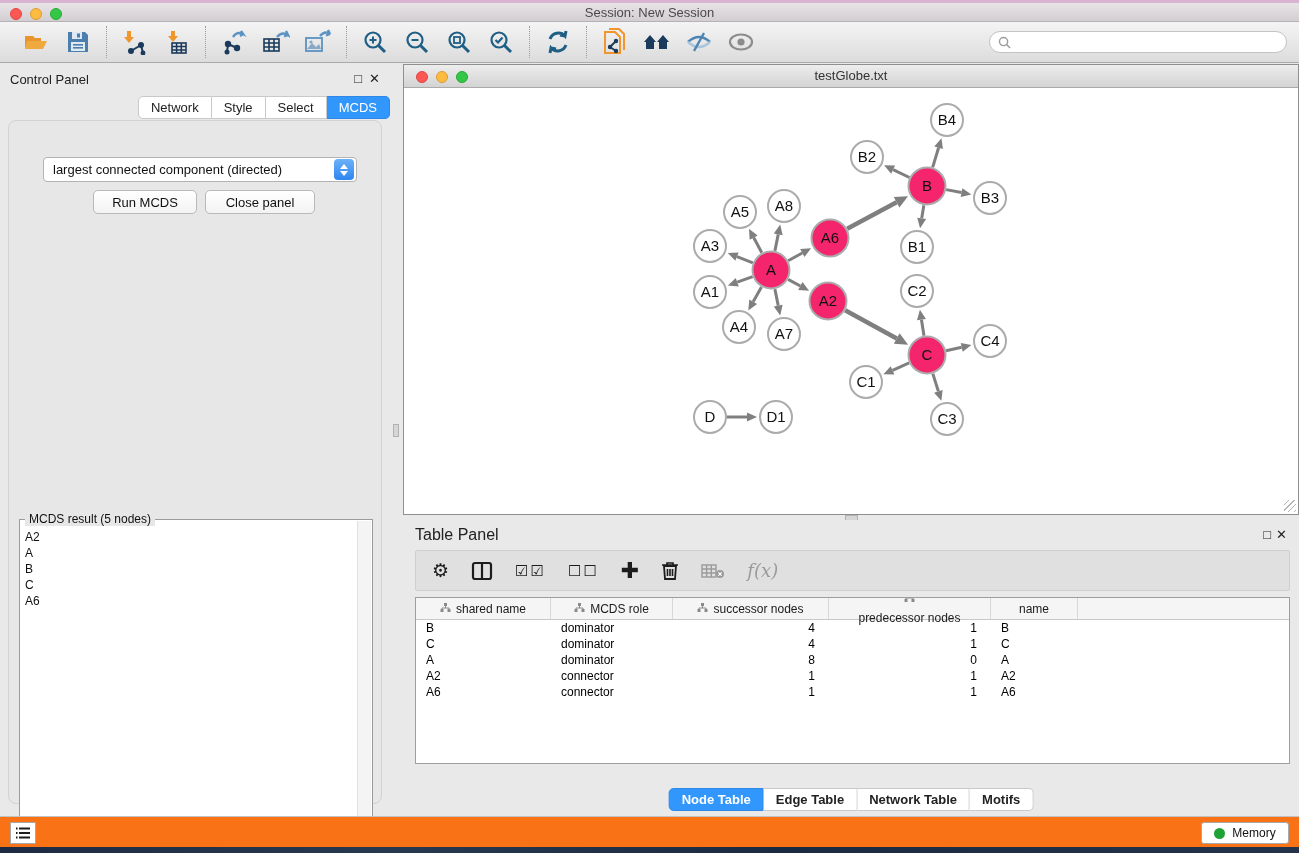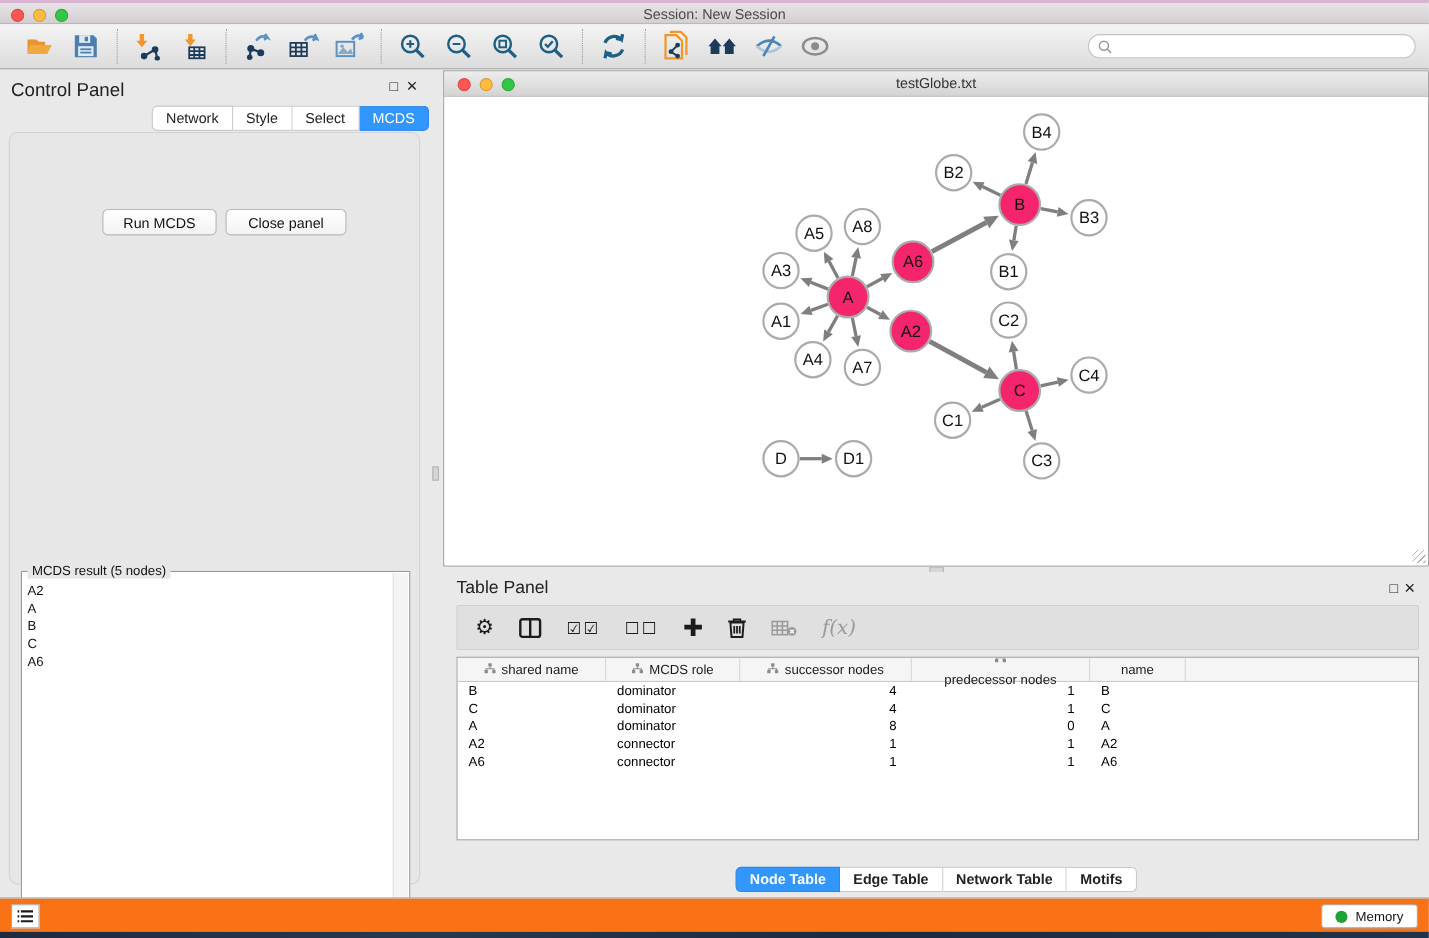--- a/index.html
+++ b/index.html
@@ -22,21 +22,21 @@
   .tgroup { display:flex; align-items:center; gap:10px; padding:0 12px; }
   .tgroup + .tgroup { border-left:1px dotted #9a9a9a; }
   .tbtn { width:32px; height:32px; display:flex; align-items:center; justify-content:center; cursor:default; }
   .tbtn svg { display:block; }
   #search-wrap { margin-left:auto; margin-right:4px; width:298px; height:22px; background:#fff; border:1px solid #c3c3c3; border-radius:12px; display:flex; align-items:center; padding:0 8px; }
   #search-wrap input { border:none; outline:none; flex:1; font-size:12px; margin-left:6px; background:transparent; }
 
   
   #control-panel { left:0; top:64px; width:390px; height:751px; background:#e9e9e9; }
   #cp-header { position:relative; height:30px; }
-  #cp-title { position:absolute; left:10px; top:8px; font-size:17px; color:#222; }
+  #cp-title { position:absolute; left:10px; top:8px; font-size:13px; color:#222; }
   .panel-ctl { position:absolute; top:7px; font-size:13px; color:#222; cursor:default; }
   #cp-float { right:28px; } #cp-close { right:10px; font-weight:bold; }
   #cp-tabs { position:absolute; left:0; top:32px; width:390px; display:flex; justify-content:flex-end; }
   .seg { display:flex; }
   .seg .tab { font-size:13px; padding:3px 12px; background:#fff; border:1px solid #c9c9c9; border-left:none; color:#222; cursor:default; }
   .seg .tab:first-child { border-left:1px solid #c9c9c9; border-radius:5px 0 0 5px; }
   .seg .tab:last-child { border-radius:0 5px 5px 0; }
   .seg .tab.sel { background:#3297fd; color:#fff; border-color:#2f87e8; }
   #cp-body { position:absolute; left:8px; top:56px; width:374px; height:684px; background:#e7e7e7; border:1px solid #d2d2d2; border-radius:8px; }
   #opt-label { position:absolute; left:0; top:18px; width:100%; text-align:center; font-size:13px; color:#111; }
@@ -256,20 +256,27 @@
   </div>
   <div id="cp-tabs">
       <div class="seg" id="cp-tabset">
         <div class="tab">Network</div>
         <div class="tab">Style</div>
         <div class="tab">Select</div>
         <div class="tab sel">MCDS</div>
       </div>
     </div>
   <div id="cp-body">
+    <div id="criterion">
+      <span class="val">largest connected component (directed)</span>
+      <span class="stepper">
+          <span class="tri-up"></span>
+          <span class="tri-dn"></span>
+        </span>
+    </div>
     <div class="pbtn" id="run-btn">Run MCDS</div>
     <div class="pbtn" id="close-btn">Close panel</div>
     <div id="result-box">
       <span id="result-title">MCDS result (5 nodes)</span>
       <div id="result-list">
           <div>A2</div>
           <div>A</div>
           <div>B</div>
           <div>C</div>
           <div>A6</div>

